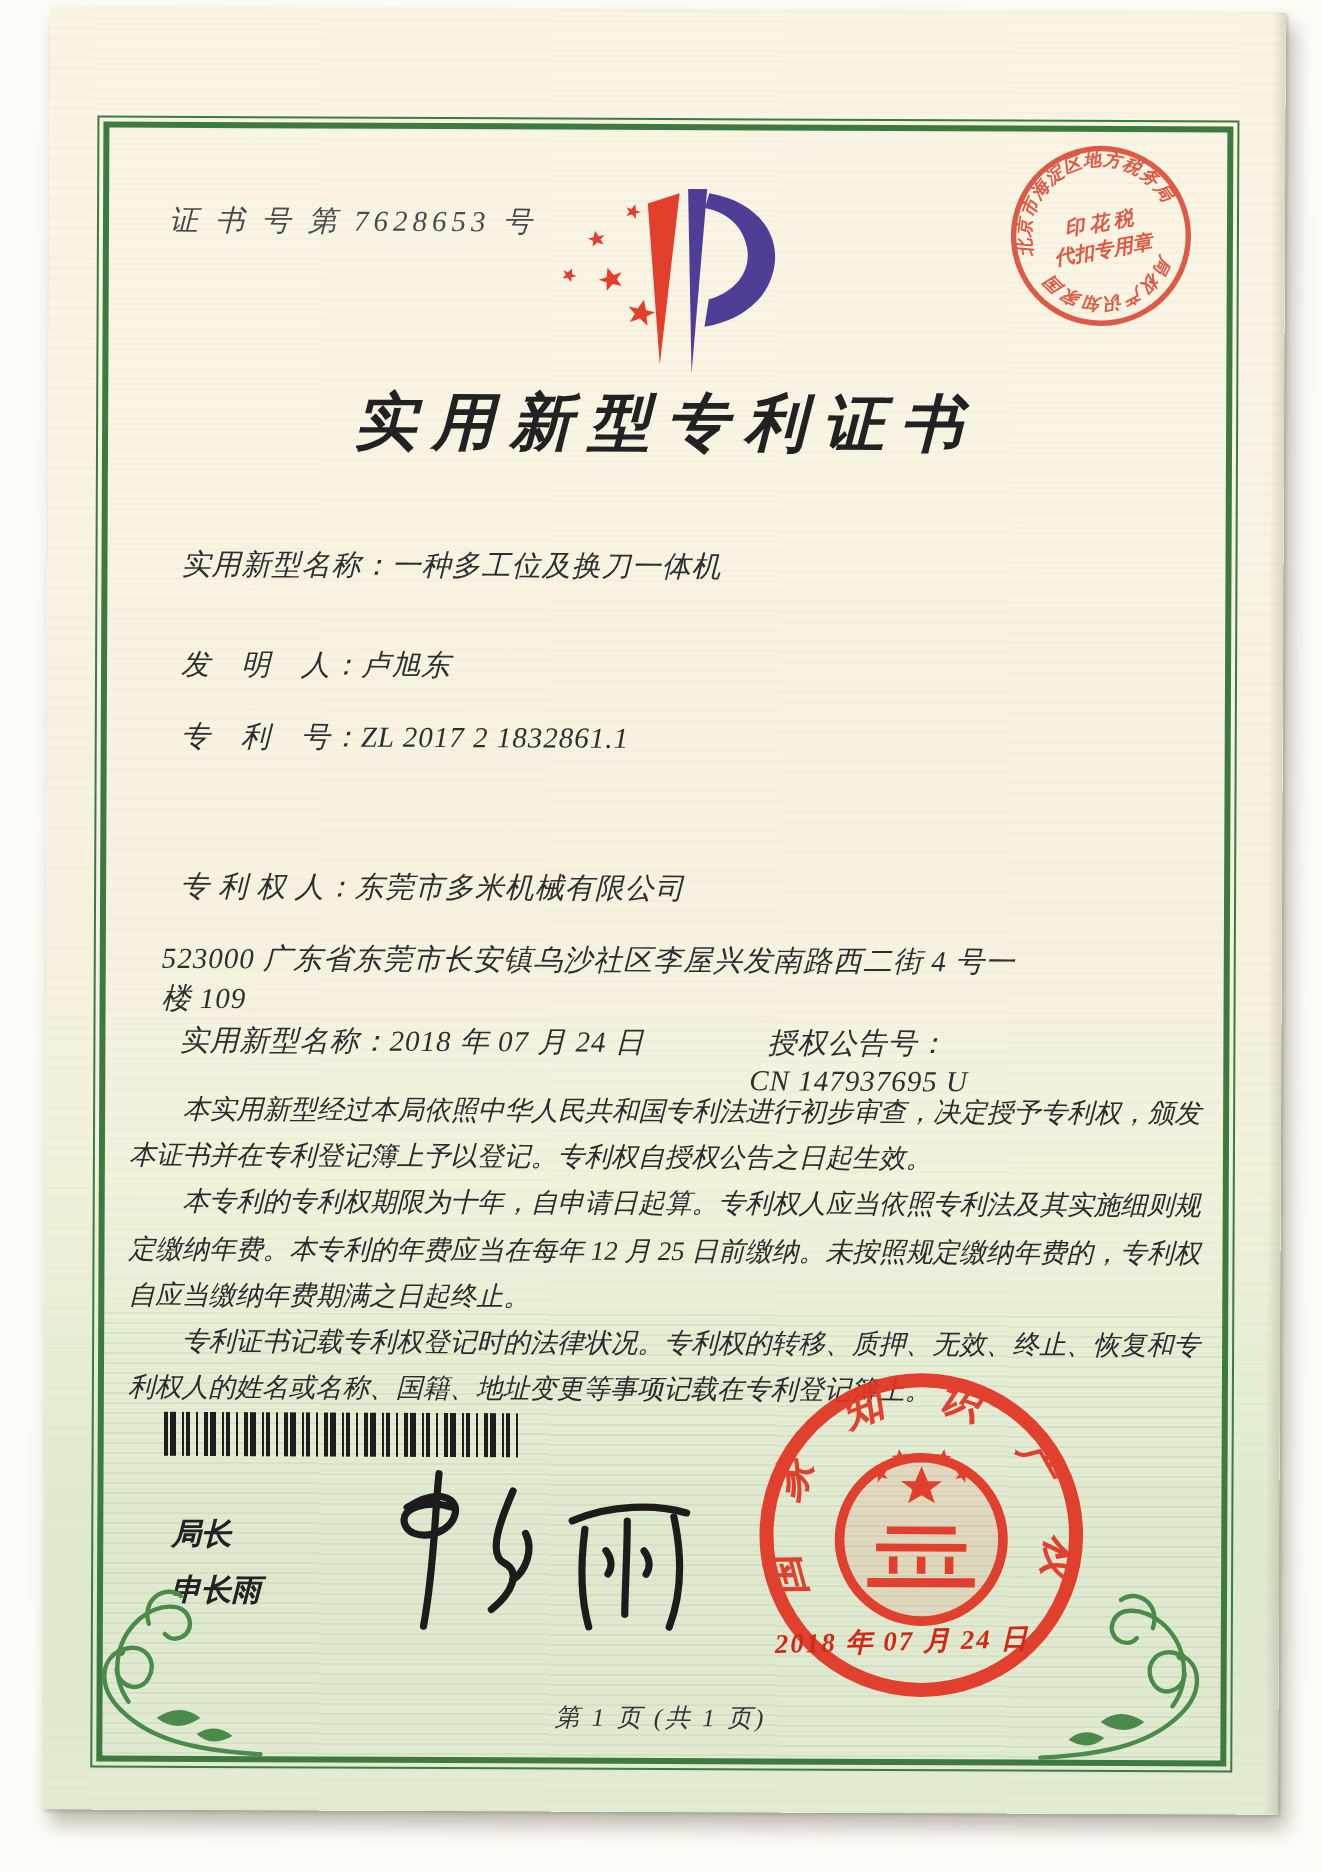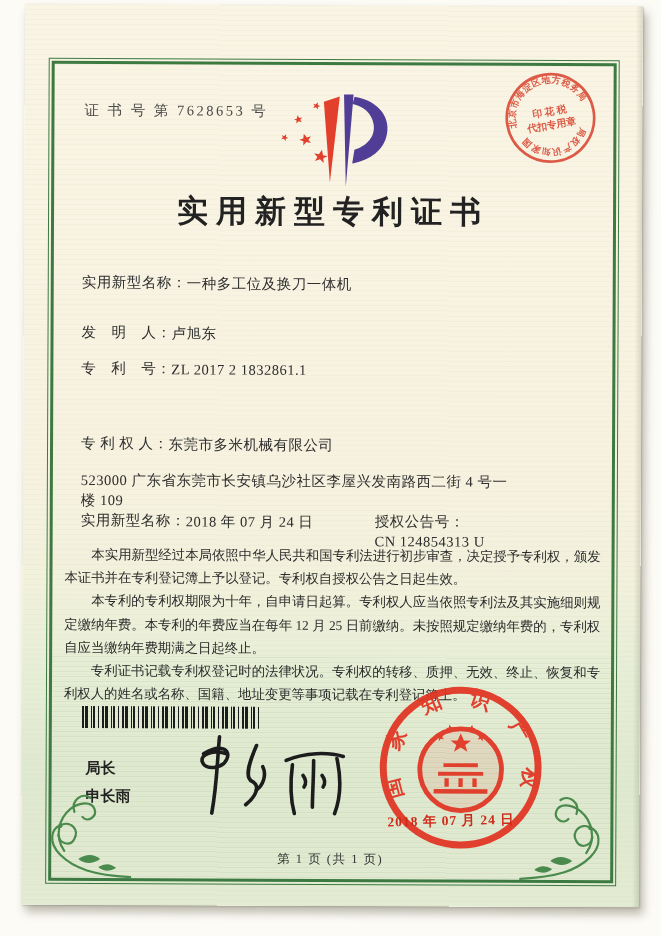--- a/index.html
+++ b/index.html
@@ -1,37 +1,37 @@
 <!DOCTYPE html>
 <html><head>
 <meta charset="utf-8">
 <style>
   html,body{margin:0;padding:0;background:#fcfbf6;width:661px;height:936px;overflow:hidden;
     font-family:"Liberation Serif","DejaVu Serif",serif;}
-  .scan{position:relative;width:575px;height:936px;}
+  .scan{position:relative;width:575px;height:936px;font-style:italic;}
   .paper{position:absolute;left:23px;top:5px;width:618px;height:901px;
     background:linear-gradient(180deg,#f9f4e4 0%,#f7f2e0 50%,#f2f1dc 64%,#e7eed6 74%,#dfe9cf 86%,#e3ebd3 100%);
     box-shadow:4px 7px 10px rgba(110,105,85,.45),1px 1px 2px rgba(0,0,0,.2);
     transform:rotate(.25deg);transform-origin:50% 50%;}
   .paper::after{content:"";position:absolute;right:0;top:0;bottom:0;width:7px;
     background:linear-gradient(90deg,transparent,rgba(90,85,60,.18));}
   .tex{position:absolute;left:0;top:0;right:0;bottom:0;pointer-events:none;
     background:repeating-linear-gradient(180deg,rgba(150,175,130,.05) 0 1px,transparent 1px 5px);}
   .greenlines{position:absolute;left:28px;top:652px;width:562px;height:222px;pointer-events:none;
     background:repeating-linear-gradient(180deg,rgba(120,160,110,.13) 0 1px,transparent 1px 5px);}
   .bframe{position:absolute;left:24px;top:54px;width:569px;height:824px;
     border:1.5px solid #3c7a42;}
   .bframe .inner{position:absolute;left:2px;top:2px;right:2px;bottom:2px;border:3px solid #3c7a42;}
   .certno{position:absolute;left:60px;top:97px;font-size:14.5px;letter-spacing:2.5px;color:#4a4a4a;}
   .logo{position:absolute;left:246px;top:82px;width:130px;height:106px;}
   .stamp{position:absolute;left:474px;top:60px;width:104px;height:104px;opacity:.85;}
   .title{position:absolute;left:0;top:186px;width:100%;text-align:center;
     font-size:31px;font-weight:bold;letter-spacing:8px;color:#222;}
   .frow{position:absolute;left:58px;display:flex;font-size:14.5px;color:#2e2e2e;letter-spacing:.5px;}
-  .flabel{white-space:pre;}
+  .flabel{white-space:pre;margin-left:9px;}
   .fvalue{max-width:432px;line-height:20px;}
   .r0{top:269px}.r1{top:319px}.r2{top:355px}.r3{top:392px}.r4{top:430px}.r5{top:466px}.r6{top:507px}
   .grantpub{position:absolute;left:352px;top:507px;display:flex;font-size:14.5px;color:#2e2e2e;letter-spacing:.5px;flex-direction:column;}
   .bodytext{position:absolute;left:42px;top:539px;width:536px;font-size:13.4px;
     line-height:23.2px;text-align:justify;color:#2b2b2b;}
   .bodytext p{margin:0;text-indent:2em;}
   .barcode{position:absolute;left:60px;top:702px;width:178px;height:22px;
     background:repeating-linear-gradient(90deg,#1d1d1d 0 2px,transparent 2px 3px,#1d1d1d 3px 6px,transparent 6px 9px,#1d1d1d 9px 10px,transparent 10px 11px,#1d1d1d 11px 13px,transparent 13px 16px,#1d1d1d 16px 17px,transparent 17px 20px);}
   .signer{position:absolute;left:64px;top:750px;font-size:15px;font-weight:bold;color:#222;line-height:28px;}
   .sig{position:absolute;left:160px;top:726px;width:175px;height:90px;}
@@ -110,21 +110,21 @@
     </div>
     <div class="frow r5">
       <span class="fvalue">523000 广东省东莞市长安镇乌沙社区李屋兴发南路西二街 4 号一楼 109</span>
     </div>
     <div class="frow r6">
       <span class="flabel">实用新型名称：</span>
       <span class="fvalue">2018 年 07 月 24 日</span>
     </div>
     <div class="grantpub">
       <span class="flabel">授权公告号：</span>
-      <span class="fvalue">CN 124854313 U</span>
+      <span class="fvalue">CN 147937695 U</span>
     </div>
 
     <div class="bodytext">
       <p>本实用新型经过本局依照中华人民共和国专利法进行初步审查，决定授予专利权，颁发本证书并在专利登记簿上予以登记。专利权自授权公告之日起生效。</p>
       <p>本专利的专利权期限为十年，自申请日起算。专利权人应当依照专利法及其实施细则规定缴纳年费。本专利的年费应当在每年 12 月 25 日前缴纳。未按照规定缴纳年费的，专利权自应当缴纳年费期满之日起终止。</p>
       <p>专利证书记载专利权登记时的法律状况。专利权的转移、质押、无效、终止、恢复和专利权人的姓名或名称、国籍、地址变更等事项记载在专利登记簿上。</p>
     </div>
 
     <div class="barcode"></div>
 

